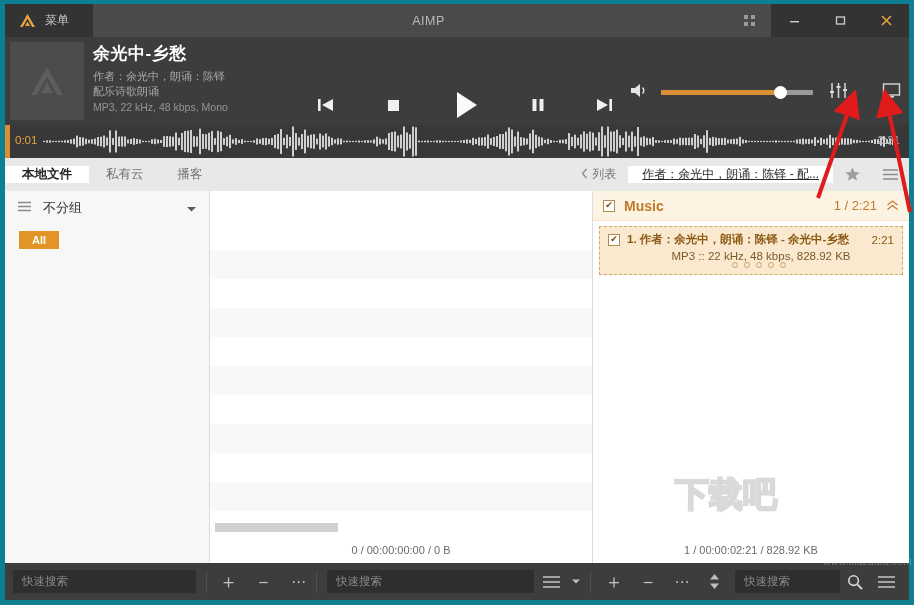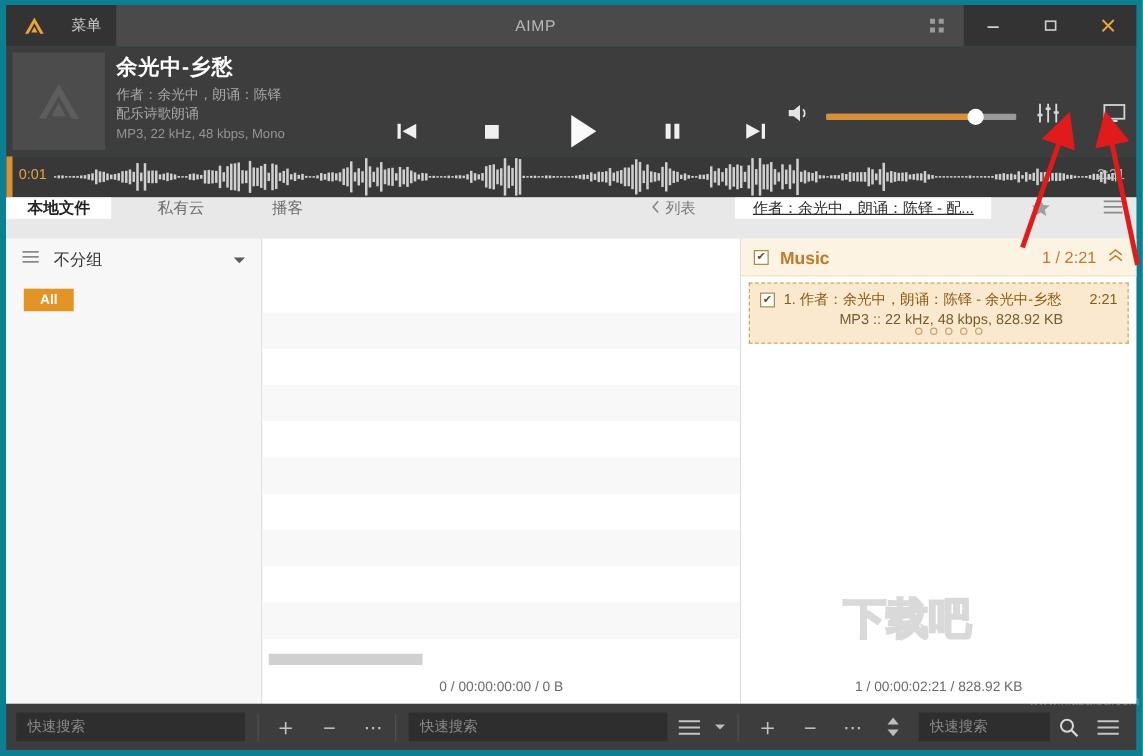--- a/index.html
+++ b/index.html
@@ -17,21 +17,21 @@
   
   .titlebar {
     position: absolute; left: 5px; top: 4px; width: 904px; height: 33px;
     background: #4a4a4a; display: flex; align-items: stretch;
   }
   .menu-btn {
     width: 88px; background: #333333; display: flex; align-items: center;
     gap: 9px; padding-left: 14px; cursor: default;
   }
   .logo-tri { width: 17px; height: 15px; position: relative; }
-  .menu-label { color: #c9c9c9; font-size: 12px; margin-left: 12px; }
+  .menu-label { color: #c9c9c9; font-size: 12px; }
   .title-center {
     flex: 1; display: flex; align-items: center; justify-content: center;
     color: #b9b9b9; font-size: 12.5px; letter-spacing: .5px; margin-left: 37px;
   }
   .tb-icons { display: flex; align-items: center; }
   .tb-grid {
     width: 44px; height: 100%; display: flex; align-items: center; justify-content: center;
   }
   .grid4 { display: grid; grid-template-columns: 4px 4px; grid-template-rows: 4px 4px; gap: 3px; }
   .grid4 i { background: #9a9a9a; display: block; }
@@ -84,21 +84,21 @@
   .seek-left-bar { position: absolute; left: 0; top: 0; width: 5px; height: 33px; background: #d98f36; }
   .seek-time-l { position: absolute; left: 10px; top: 9px; color: #e8a33d; font-size: 11.5px; }
   .seek-time-r { position: absolute; right: 9px; top: 9px; color: #bcbcbc; font-size: 11.5px; }
   .wave { position: absolute; left: 38px; top: 0; height: 33px; width: 850px; }
 
   
   .body-area {
     position: absolute; left: 5px; top: 158px; width: 904px; height: 405px;
     background: #ffffff;
   }
-  .tabrow { height: 33px; background: #e8e8e8; display: flex; align-items: flex-start; position: relative; gap: 20px; }
+  .tabrow { height: 33px; background: #e8e8e8; display: flex; align-items: center; position: relative; }
   .tab {
     display: flex; align-items: center; padding: 0 17px; font-size: 12.5px; color: #6e6e6e;
   }
   .tab.active { background: #ffffff; color: #222222; font-weight: bold; }
   .tab-spacer { flex: 1; }
   .tab-list-btn {
     display: flex; align-items: center; gap: 4px; padding: 0 12px;
     font-size: 12px; color: #777777;
   }
   .pl-title {
@@ -140,21 +140,21 @@
     height: 30px; background: #fdf3e3; display: flex; align-items: center;
     padding: 0 10px; gap: 9px; border-bottom: 1px solid #f2e3c9;
   }
   .pl-gname { color: #c2792a; font-size: 14px; font-weight: bold; flex: 1; }
   .pl-gcount { color: #c2792a; font-size: 13px; }
   .pl-track {
     margin: 5px 6px 0 6px; background: #fbe9cf; border: 1px dashed #cfa86a;
     padding: 5px 8px 6px 8px; position: relative;
   }
   .pl-line1 { display: flex; align-items: center; gap: 7px; }
-  .pl-t-name { font-size: 11.5px; color: #8a5a12; flex: 1; white-space: nowrap; overflow: hidden; }
+  .pl-t-name { font-size: 11.5px; color: #8a5a12; flex: 1; white-space: nowrap; overflow: hidden; font-weight: bold; }
   .pl-t-dur { font-size: 11.5px; color: #8a5a12; }
   .pl-line2 { display: flex; align-items: center; margin-top: 3px; padding-left: 20px; flex-direction: column; }
   .pl-t-meta { font-size: 11.5px; color: #7a5a2a; flex: 1; }
   .rating { display: flex; gap: 6px; padding-right: 4px; }
   .rating i {
     width: 6px; height: 6px; border: 1px solid #c9a46c; border-radius: 50%; display: block;
   }
   .rfooter {
     position: absolute; left: 0; right: 0; bottom: 0; height: 26px;
     display: flex; align-items: center; justify-content: center;

